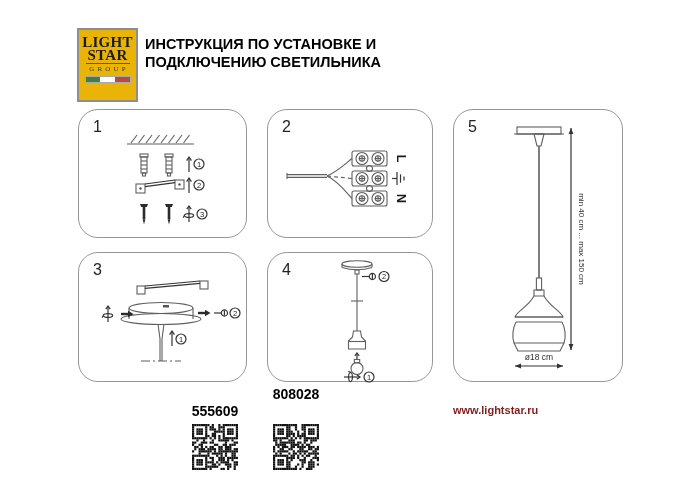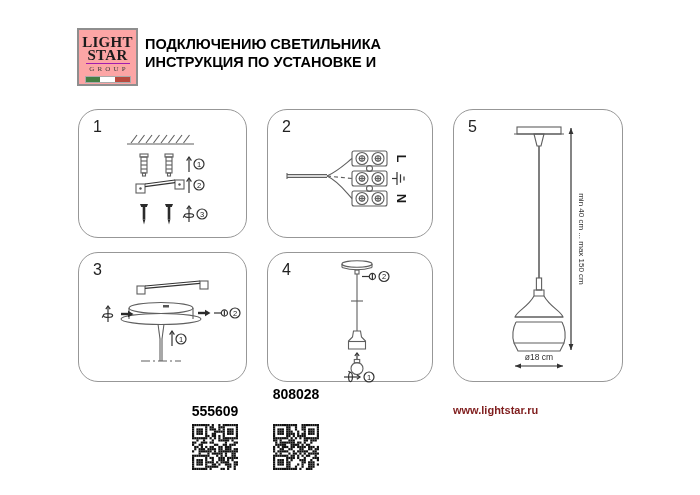--- a/index.html
+++ b/index.html
@@ -1,22 +1,22 @@
 <!DOCTYPE html>
 <html><head>
 <meta charset="utf-8">
 <style>
   html,body{margin:0;padding:0;background:#fff;}
   .page{position:relative;width:700px;height:495px;background:#ffffff;overflow:hidden;
         font-family:"Liberation Sans","DejaVu Sans",sans-serif;color:#111;}
   .abs{position:absolute;}
 
   
-  .logo-box{position:absolute;left:77px;top:28px;width:61px;height:58px;box-sizing:border-box;
-            border:2px solid #8e8e8e;background:#fca5a5;display:flex;flex-direction:column;align-items:center;}
+  .logo-box{position:absolute;left:77px;top:28px;width:61px;height:74px;box-sizing:border-box;
+            border:2px solid #8e8e8e;background:#eab308;display:flex;flex-direction:column;align-items:center;}
   .logo-word{font-family:"Liberation Serif","DejaVu Serif",serif;font-weight:700;font-size:15px;
              line-height:12.5px;letter-spacing:.3px;color:#1c1c1c;}
   .logo-word.first{margin-top:6px;}
   .logo-group{font-family:"Liberation Serif","DejaVu Serif",serif;font-size:7px;letter-spacing:3.2px;
               color:#3a3a3a;border-top:1px solid #a21caf;padding:1px 0 0 3px;margin-top:2px;width:44px;
               text-align:center;box-sizing:border-box;}
   .logo-flag{display:flex;width:44px;height:5px;margin-top:3px;border:1px solid #aaa;box-sizing:content-box;}
   .logo-flag span{flex:1;}
 
   .doc-title{position:absolute;left:145px;top:36px;width:240px;font-size:14.5px;font-weight:700;
@@ -49,22 +49,22 @@
     <div class="logo-word">STAR</div>
     <div class="logo-group">GROUP</div>
     <div class="logo-flag">
       <span style="background:#447e44"></span>
       <span style="background:#ffffff"></span>
       <span style="background:#b94a3e"></span>
     </div>
   </div>
 
   <div class="doc-title">
+    <div>ИНСТРУКЦИЯ ПО УСТАНОВКЕ И</div>
     <div>ПОДКЛЮЧЕНИЮ СВЕТИЛЬНИКА</div>
-    <div>ИНСТРУКЦИЯ ПО УСТАНОВКЕ И</div>
   </div>
 
 
   <div class="panel" style="left:78px;top:109px;width:169px;height:129px;">
     <span class="panel-num">1</span>
     <svg width="169" height="129" viewBox="0 0 169 129">
       <defs>
         <g id="dowel">
           <rect x="-4" y="-11" width="8" height="3" class="stroke"></rect>
           <rect x="-3" y="-8" width="6" height="16" class="stroke"></rect>

